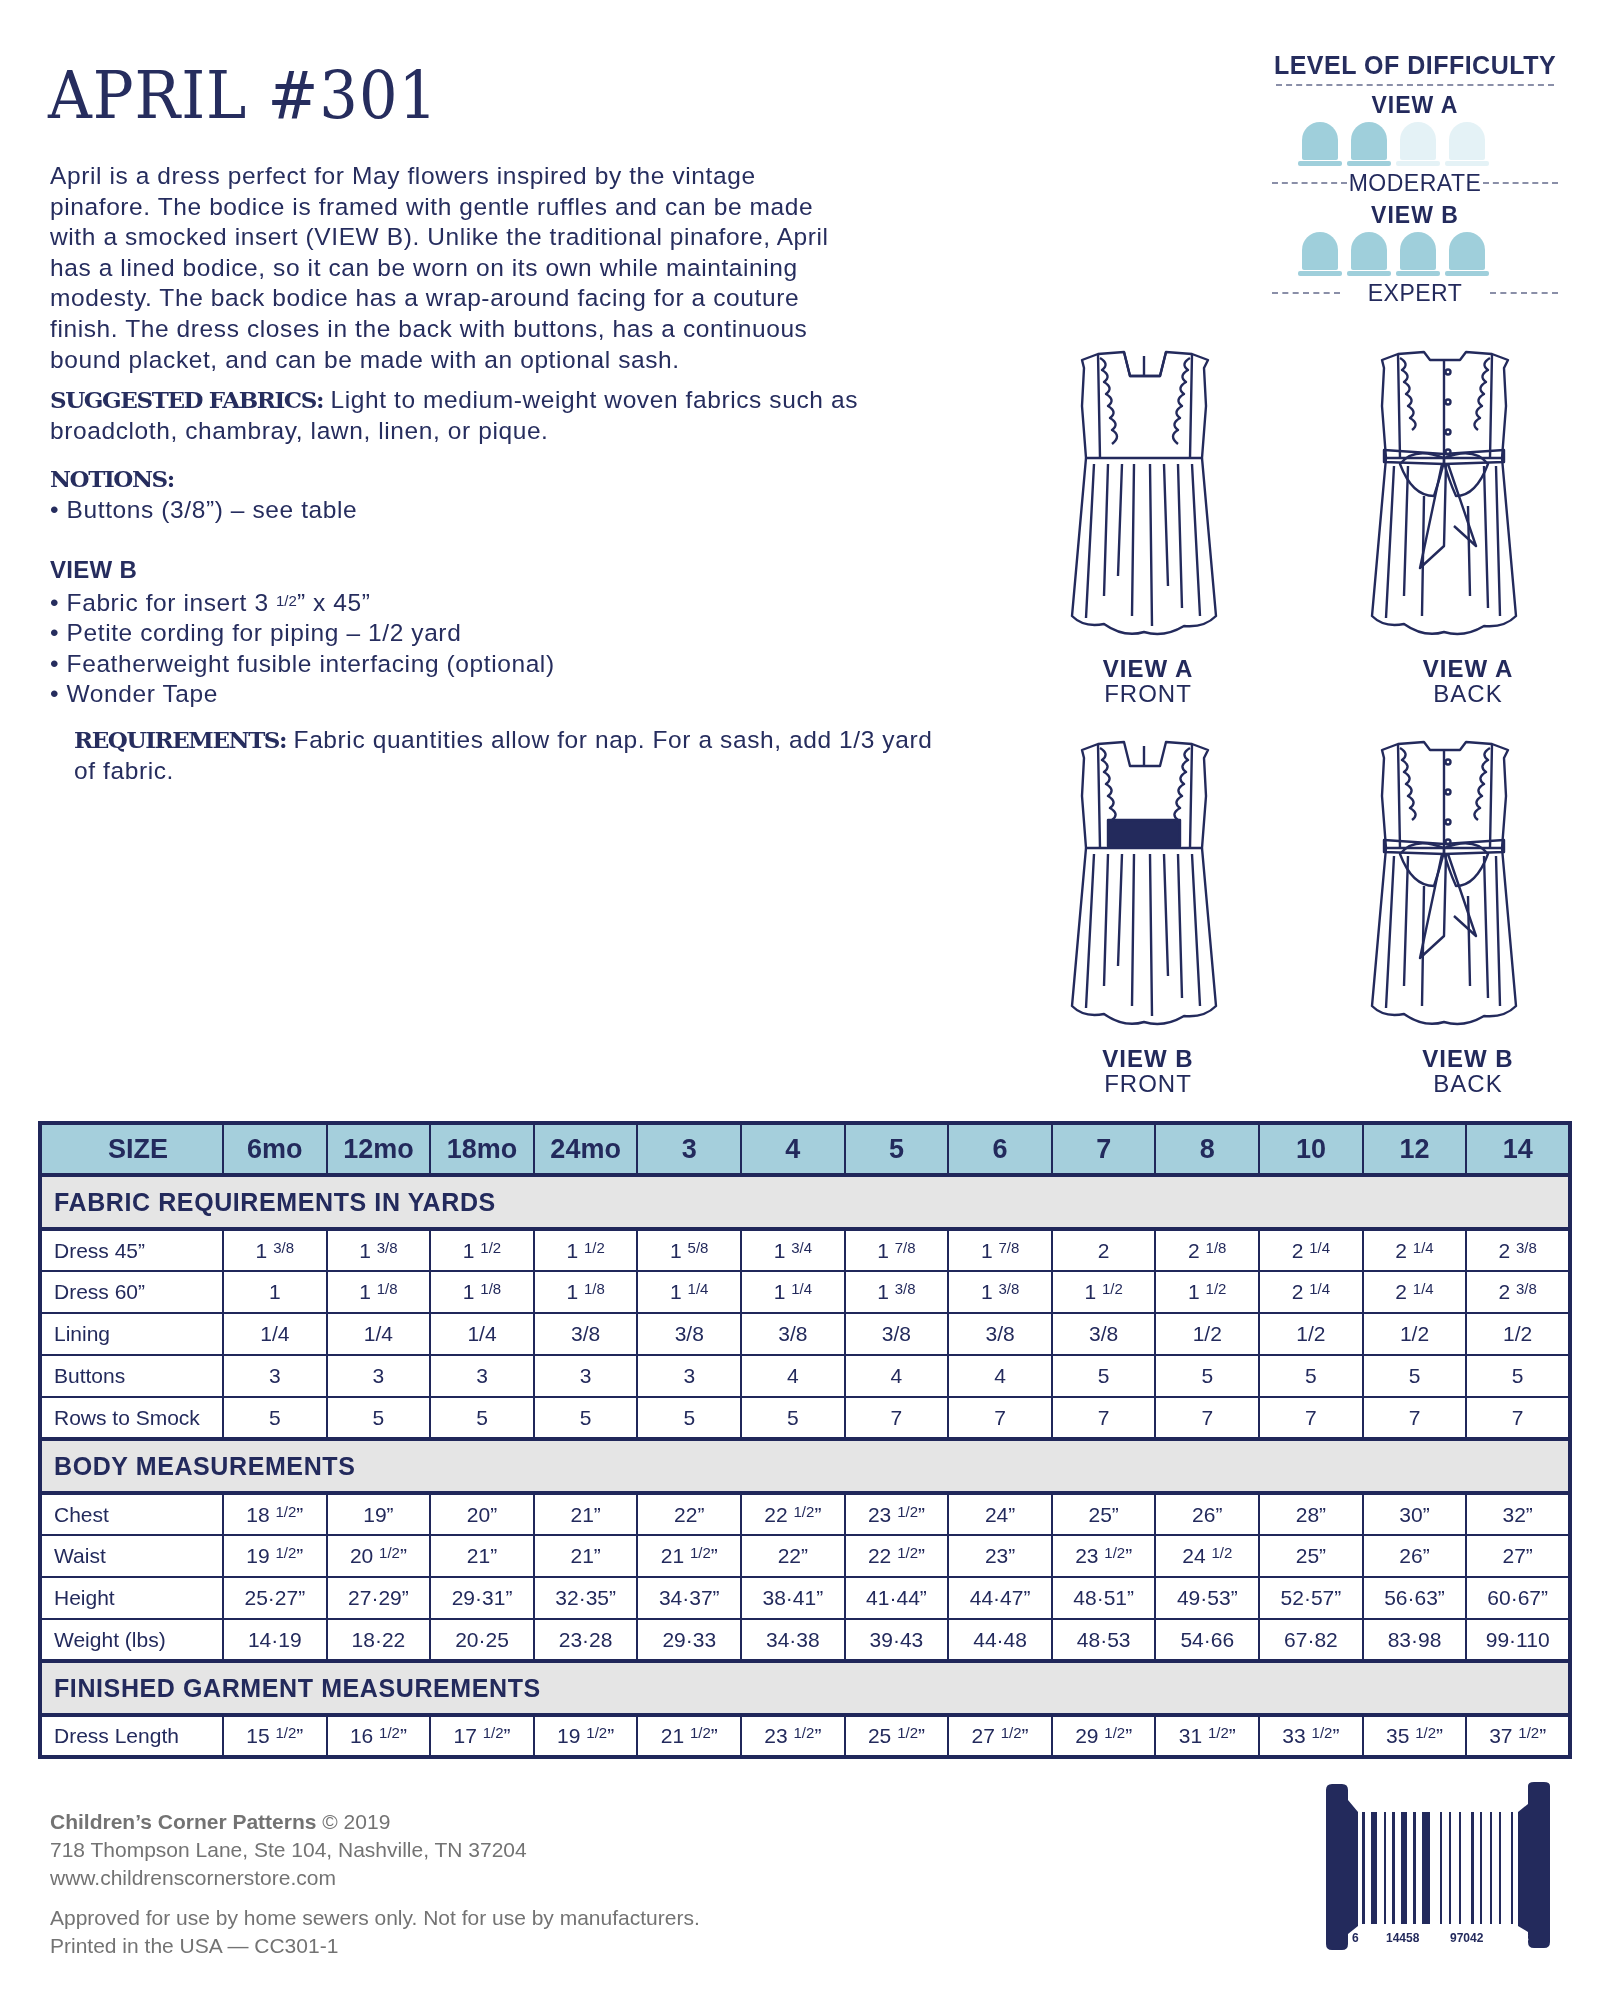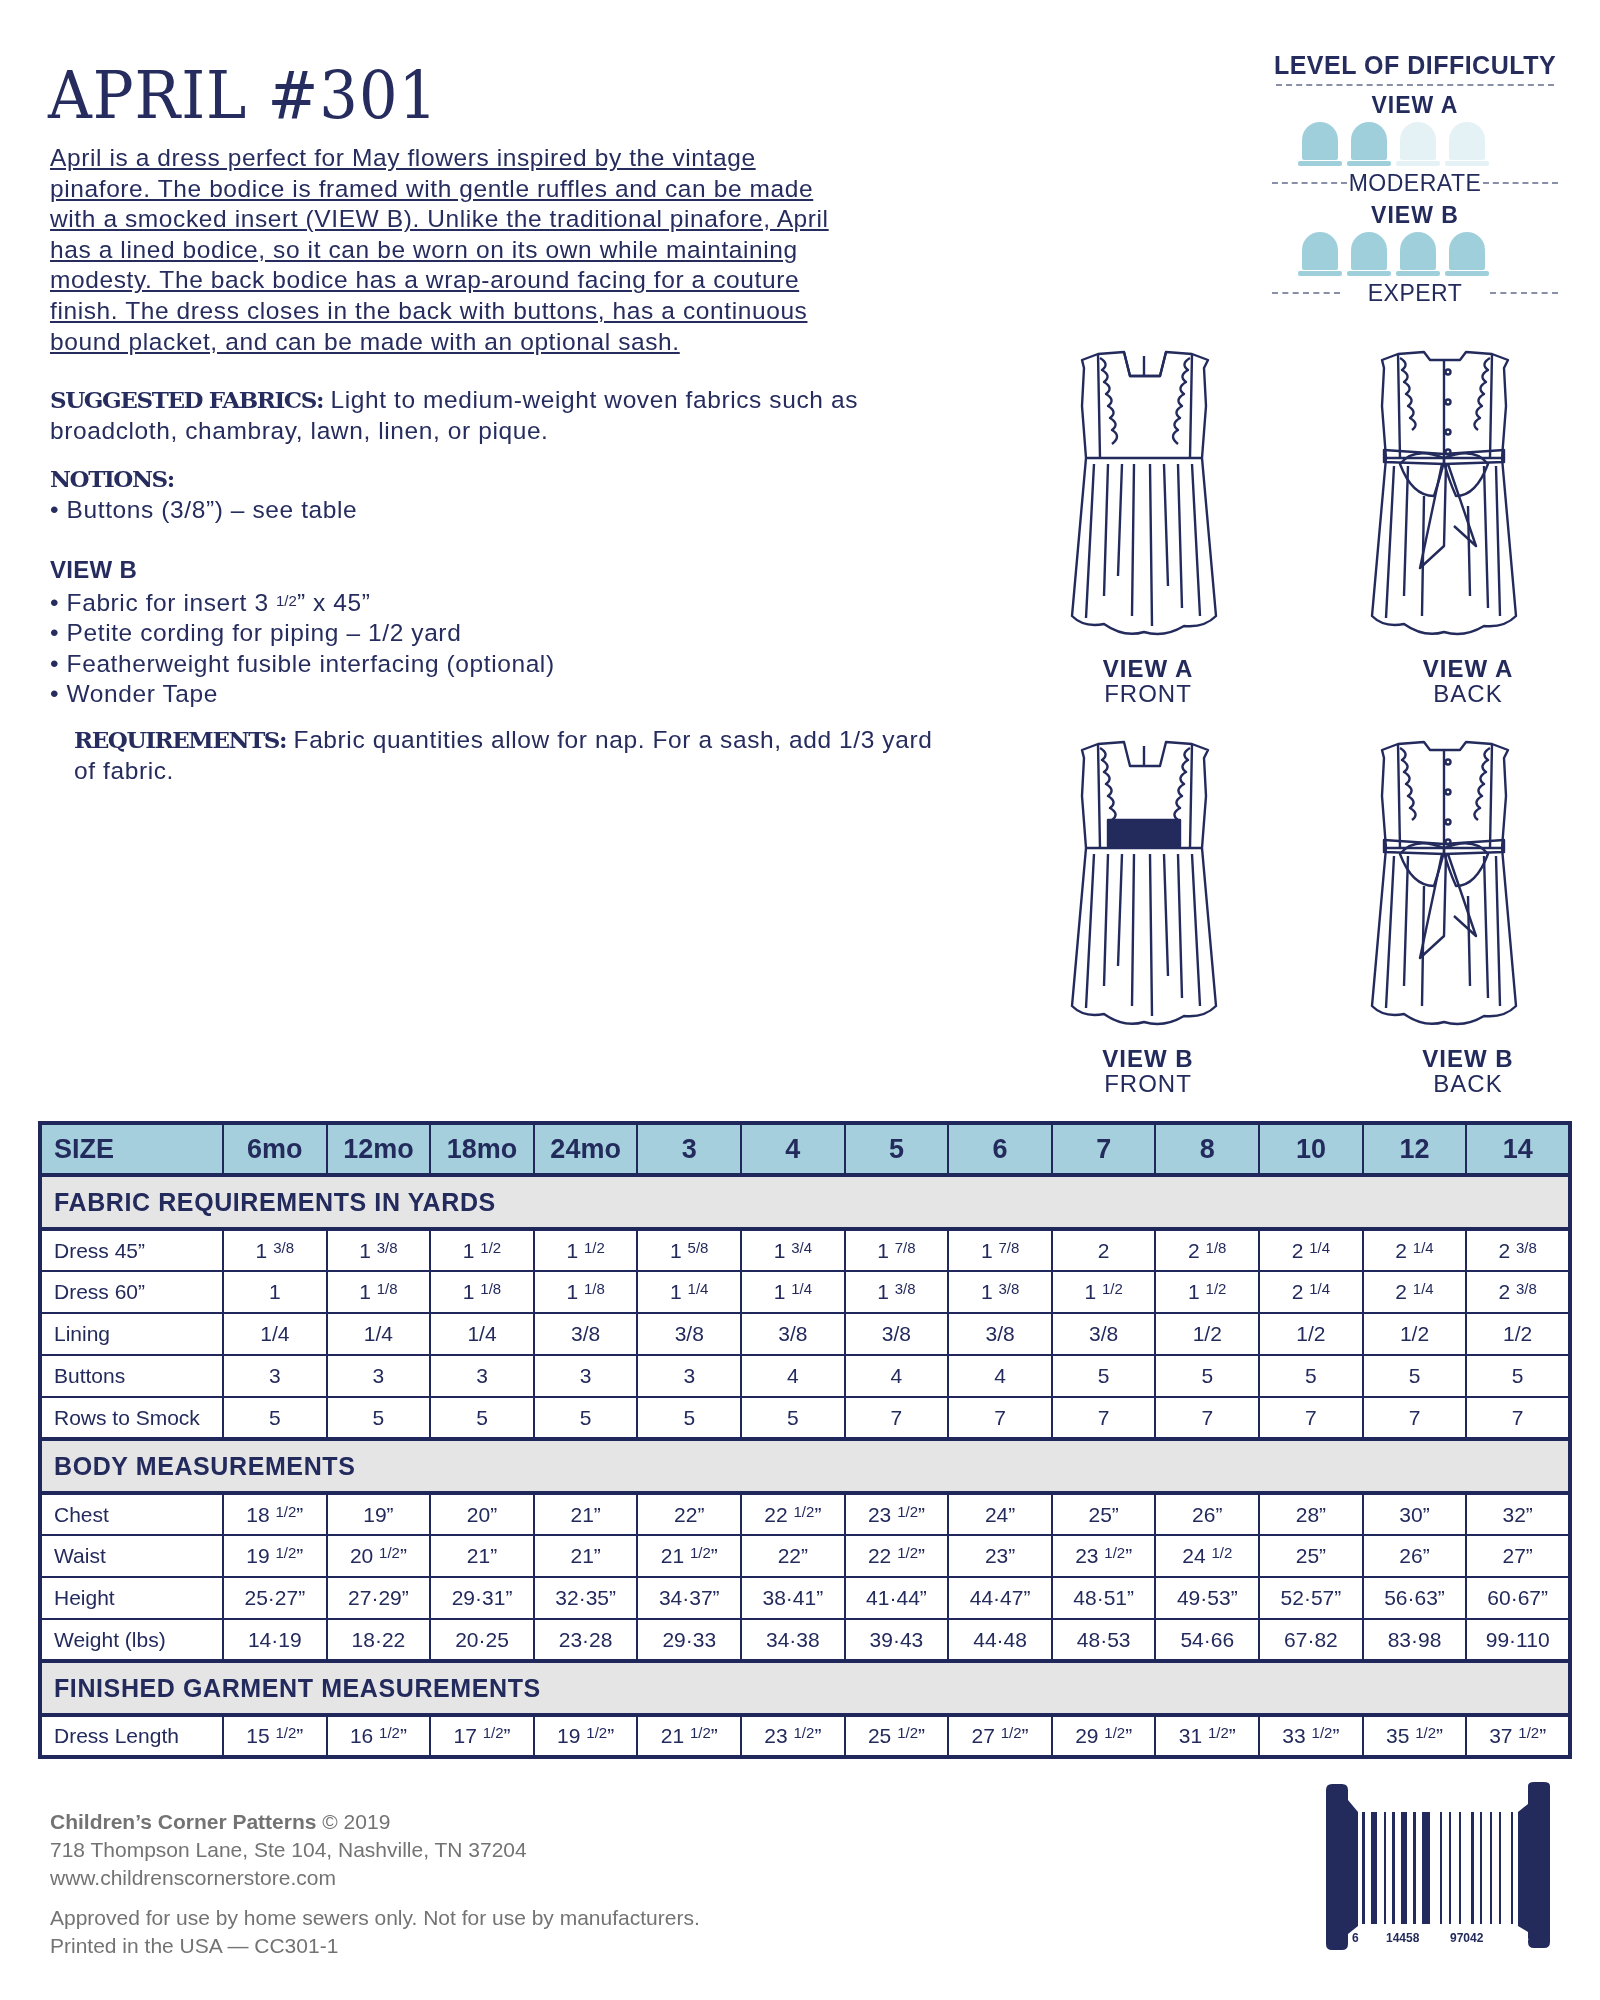--- a/index.html
+++ b/index.html
@@ -32,39 +32,39 @@
   
   .dress { width: 160px; height: 300px; }
   .view-label { width: 200px; text-align: center; line-height: 25px; font-size: 24px; letter-spacing: 1px; }
   .view-label .v { font-weight: bold; display: block; }
   .view-label .s { display: block; }
 
   
   .size-table { left: 38px; top: 1121px; width: 1534px; border-collapse: collapse; border: 4px solid #20275a; table-layout: fixed; }
   .size-table td, .size-table th { border: 2px solid #20275a; text-align: center; font-size: 21px; color: #232a5c; padding: 0; white-space: nowrap; }
   .size-table th { background: #a5cfdc; font-size: 27px; font-weight: bold; height: 52px; letter-spacing: 0; }
-  .size-table th.first { text-align: left; padding-left: 12px; }
+  .size-table th.first { text-align: center; padding-left: 12px; }
   .size-table tr.section td { background: #e5e5e5; text-align: left; padding-left: 12px; font-weight: bold; font-size: 25px; height: 54px; letter-spacing: 0.6px; border-top: 4px solid #20275a; border-bottom: 4px solid #20275a; }
   .size-table td { height: 42px; }
   .size-table td.rowlabel { text-align: left; padding-left: 12px; font-size: 21px; }
   .size-table col.c0 { width: 183px; }
 
   
   .footer { left: 50px; top: 1808px; font-size: 21px; line-height: 28px; color: #737373; }
   .footer .company { font-weight: bold; }
   .footer .gap { height: 12px; }
 
   .barcode { left: 1322px; top: 1782px; width: 232px; height: 170px; }
 </style>
 </head>
 <body>
 
 <h1 class="abs title">APRIL #301</h1>
 
-<div class="abs copy" style="top:143px;text-decoration:underline;">
+<div class="abs copy" style="top:161px;">
   <p>April is a dress perfect for May flowers inspired by the vintage</p>
   <p>pinafore. The bodice is framed with gentle ruffles and can be made</p>
   <p>with a smocked insert (VIEW B). Unlike the traditional pinafore, April</p>
   <p>has a lined bodice, so it can be worn on its own while maintaining</p>
   <p>modesty. The back bodice has a wrap-around facing for a couture</p>
   <p>finish. The dress closes in the back with buttons, has a continuous</p>
   <p>bound placket, and can be made with an optional sash.</p>
 </div>
 
 <div class="abs copy" style="top:385px;">

